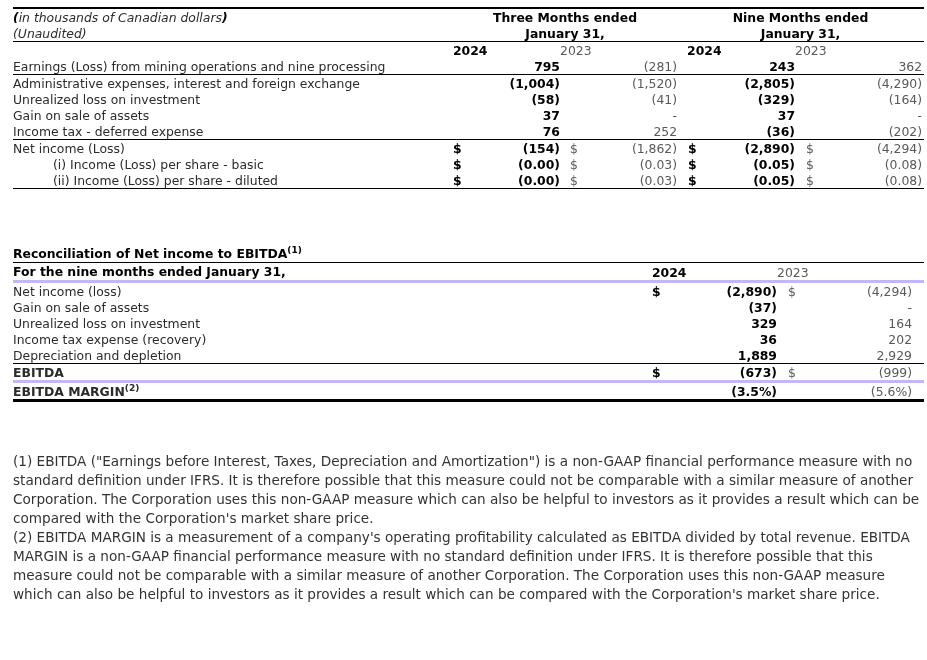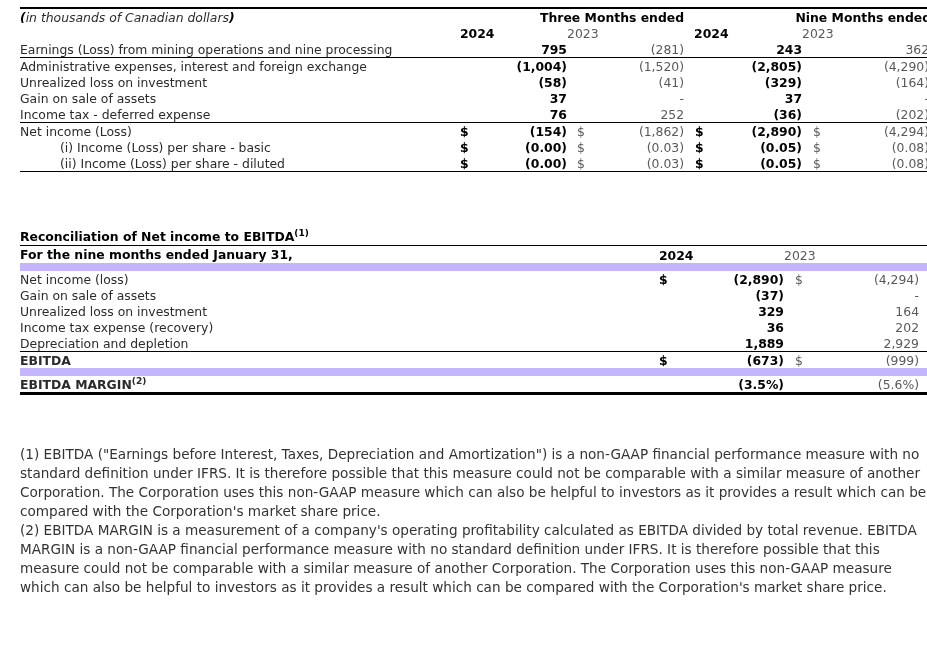--- a/index.html
+++ b/index.html
@@ -7,45 +7,45 @@
     padding: 0;
     background: #ffffff;
     font-family: "DejaVu Sans", "Liberation Sans", sans-serif;
     color: #2b2b2b;
     -webkit-font-smoothing: antialiased;
   }
   .page {
     width: 927px;
     height: 660px;
     box-sizing: border-box;
-    padding: 7px 8px 0 20px;
+    padding: 7px 8px 0 13px;
     overflow: hidden;
     background: #ffffff;
   }
   table.fin {
     border-collapse: collapse;
     table-layout: fixed;
     width: 911px;
     font-size: 12.4px;
   }
   table.fin td {
     padding: 0;
     vertical-align: bottom;
     white-space: nowrap;
     overflow: hidden;
     height: 16px;
     line-height: 15px;
   }
   
   .t1 tr.top-rule td      { border-top: 2px solid #000; }
   tr.rule-b td            { border-bottom: 1.6px solid #000; }
-  tr.rule-b2 td           { border-bottom: 8px solid #c4b5fd; }
+  tr.rule-b2 td           { border-bottom: 3px solid #c4b5fd; }
   tr.rule-thick td        { border-bottom: 3px solid #000; }
   
-  td.hdr { height: 18px; line-height: 17px; text-align: right; }
+  td.hdr { height: 18px; line-height: 17px; }
   .italic { font-style: italic; }
   .bold   { font-weight: bold; color: #000; }
   .grp    { text-align: center; font-weight: bold; color: #000; }
   td.yr   { height: 17px; line-height: 16px; }
   .cur    { font-weight: bold; color: #000; }
   .prior  { font-weight: normal; color: #595959; }
   
   td.lbl       { text-align: left; color: #2b2b2b; }
   td.lbl.ind   { padding-left: 40px; }
   td.dol       { text-align: left; }
@@ -89,20 +89,25 @@
         <col style="width:83px">
       <col style="width:35px">
         <col style="width:94px">
     </colgroup>
     <tbody>
       <tr class="top-rule">
         <td class="lbl hdr"><span class="italic bold">(</span><span class="italic">in thousands of Canadian dollars</span><span class="italic bold">)</span></td>
         <td class="grp hdr" colspan="4">Three Months ended</td>
         <td class="grp hdr" colspan="4">Nine Months ended</td>
       </tr>
+      <tr class="rule-b">
+        <td class="lbl hdr italic">(Unaudited)</td>
+        <td class="grp hdr" colspan="4">January 31,</td>
+        <td class="grp hdr" colspan="4">January 31,</td>
+      </tr>
       <tr>
         <td></td>
         <td class="yr cur" colspan="2">2024</td>
         <td class="yr prior" colspan="2">2023</td>
         <td class="yr cur" colspan="2">2024</td>
         <td class="yr prior" colspan="2">2023</td>
       </tr>
     </tbody>
     <tbody id="t1-body">
         <tr class="rule-b">

